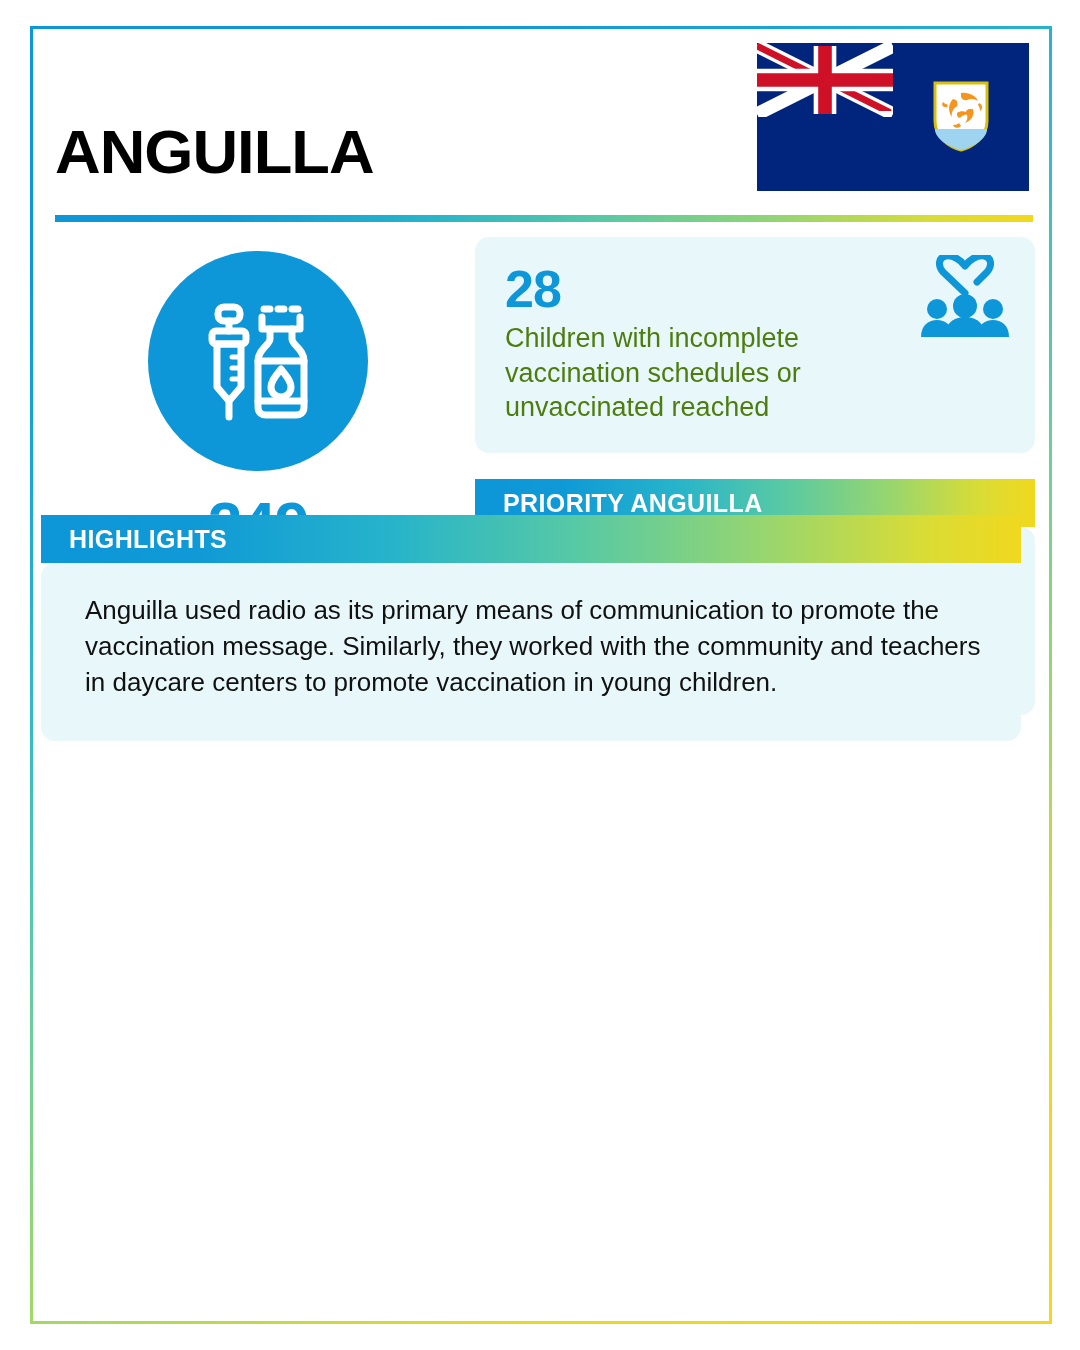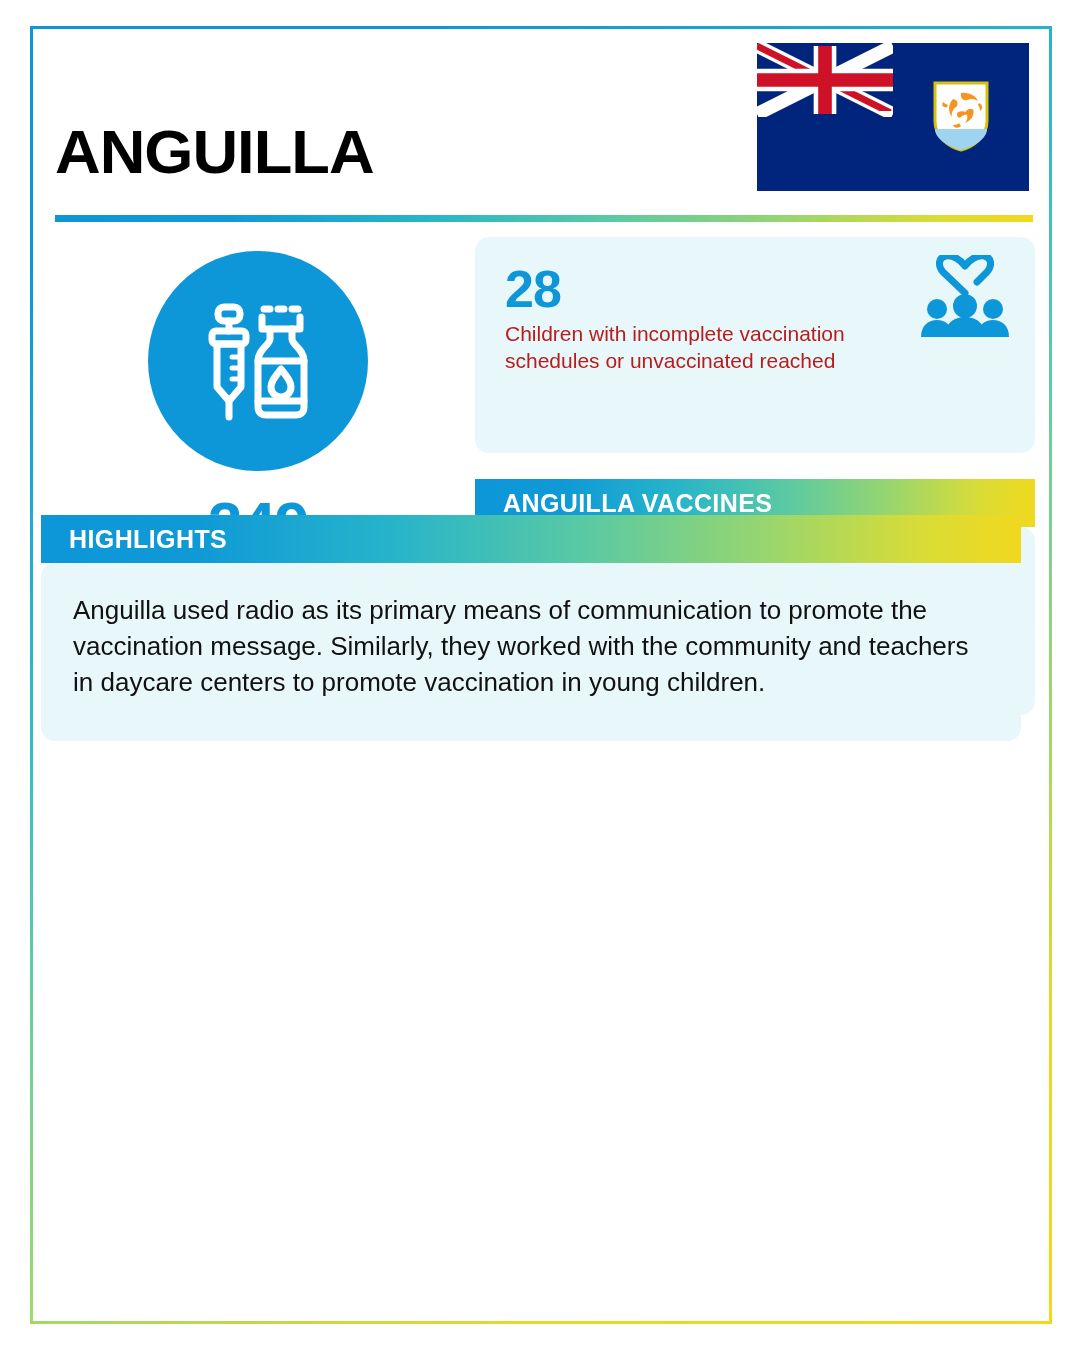--- a/index.html
+++ b/index.html
@@ -127,38 +127,38 @@
   }
 
   
   #stat-card { position:relative; min-height:216px; }
   #stat-number {
     font-size:52px; font-weight:900;
     color:#0d96d8; line-height:1; letter-spacing:-1px;
     margin-bottom:6px;
   }
   #stat-text {
-    font-size:21px; color:#b91c1c; line-height:1.28; max-width:370px;
+    font-size:27px; color:#4d7c0f; line-height:1.28; max-width:370px;
   }
   #stat-icon {
     position:absolute; right:24px; top:18px;
     width:92px; height:84px;
   }
 
   
   #priority-section { margin-top:26px; }
   #priority-text { font-size:25.5px; color:#111; line-height:1.33; }
 
   
   #highlights-section {
     position:absolute;
     left:8px; top:486px;
     width:980px;
   }
-  #highlights-body { min-height:178px; padding:30px 32px 30px 32px; }
+  #highlights-body { min-height:178px; padding:30px 32px 30px 44px; }
   #highlights-text { font-size:26px; color:#111; line-height:1.38; }
 
   svg { display:block; }
 </style>
 </head>
 <body>
 
 <div id="page-frame">
  <div id="page-inner">
 
@@ -244,21 +244,21 @@
             <circle cx="74" cy="54" r="10"></circle>
             <path d="M58,82 C58,70 66,65 74,65 C82,65 90,70 90,82 Z"></path>
             <circle cx="46" cy="51" r="12"></circle>
             <path d="M26,82 C26,68 35,62 46,62 C57,62 66,68 66,82 Z"></path>
           </g>
         </svg>
       </div>
     </div>
 
     <div id="priority-section">
-      <div class="panel-header">ANGUILLA VACCINES</div>
+      <div class="panel-header">PRIORITY ANGUILLA</div>
       <div class="panel-body">
         <div id="priority-text">The country focused on vaccination in schools, highlighting vaccination against HPV, the third dose of diphtheria and tetanus, and vaccination against polio.</div>
       </div>
     </div>
 
   </div>
 
   <div id="highlights-section">
     <div class="panel-header">HIGHLIGHTS</div>
     <div class="panel-body" id="highlights-body">

